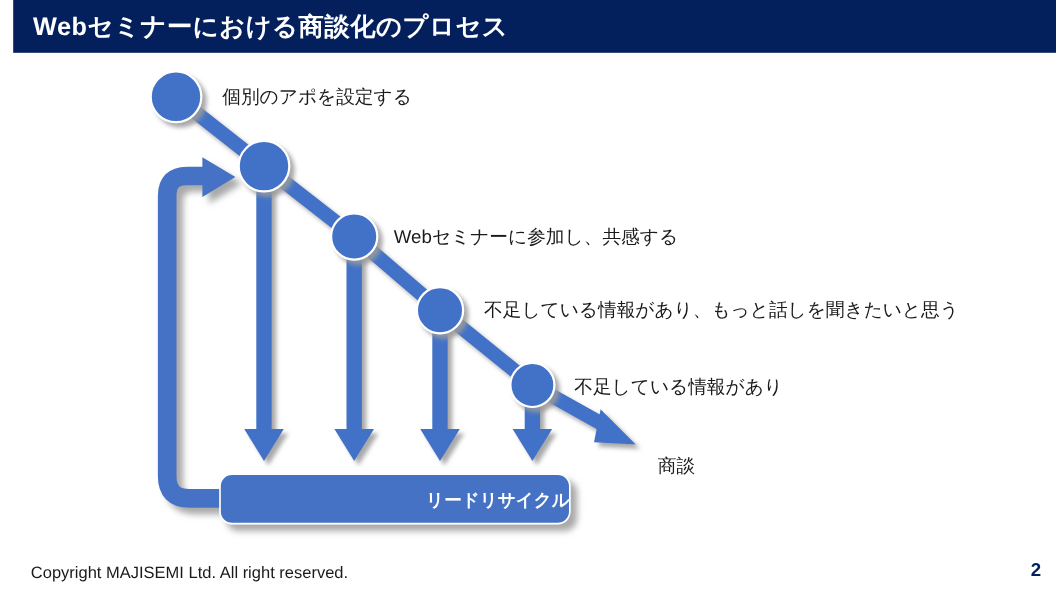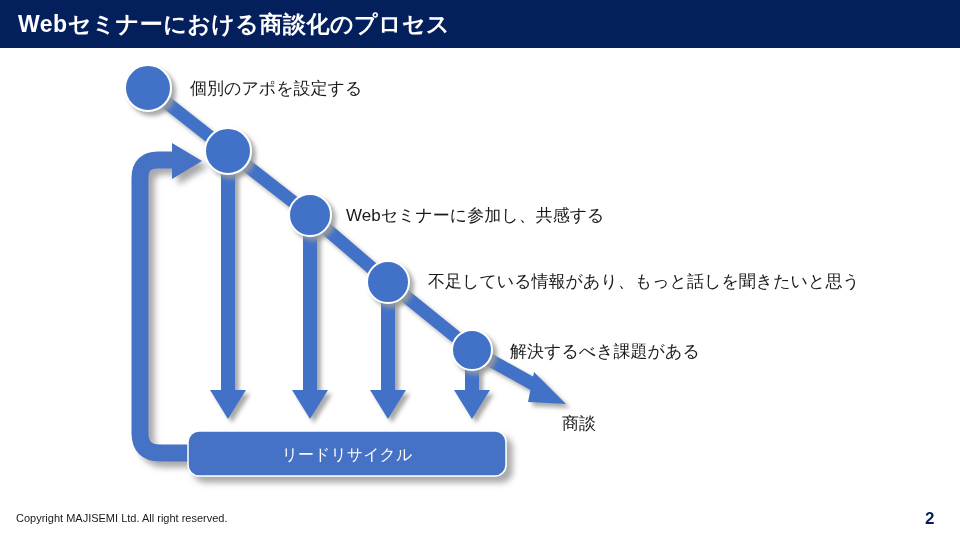--- a/index.html
+++ b/index.html
@@ -1,21 +1,21 @@
 <!DOCTYPE html>
 <html><head>
 <meta charset="utf-8">
 <style>
   html,body{margin:0;padding:0;}
   body{
     width:960px;height:540px;overflow:hidden;background:#ffffff;
     font-family:"Liberation Sans","DejaVu Sans",sans-serif;
     -webkit-font-smoothing:antialiased;
   }
-  .slide{position:relative;width:894px;height:540px;background:#fff;}
+  .slide{position:relative;width:894px;height:540px;background:#fff;margin-left:12px;}
 
   
   .header-band{
     position:absolute;left:0;top:0;width:960px;height:48px;
     background:#04205c;
   }
   .header-title{
     position:absolute;left:18px;top:9px;
     font-size:23px;font-weight:bold;color:#ffffff;
     letter-spacing:.5px;white-space:nowrap;
@@ -26,28 +26,28 @@
   .diagram svg{position:absolute;left:0;top:0;}
 
   
   .step-label{
     position:absolute;
     font-size:17px;color:#1a1a1a;
     white-space:nowrap;line-height:1;
   }
   .recycle-label{
     position:absolute;
-    font-size:16px;font-weight:normal;color:#ffffff;
-    white-space:nowrap;text-align:center;
+    font-size:16px;font-weight:bold;color:#ffffff;
+    white-space:nowrap;text-align:right;
   }
 
   
   .footer-copy{
     position:absolute;left:16px;top:512px;
-    font-size:11px;color:#1a1a1a;white-space:nowrap;
+    font-size:15px;color:#1a1a1a;white-space:nowrap;
   }
   .footer-page{
     position:absolute;left:925px;top:509px;
     font-size:17px;font-weight:bold;color:#04205c;
   }
 </style>
 </head>
 <body>
 
 <div class="slide">
@@ -114,22 +114,22 @@
         <circle cx="228" cy="151" r="23" fill="#4272c8" stroke="#ffffff" stroke-width="2" filter="url(#shs)"></circle>
         <circle cx="310" cy="215" r="21" fill="#4272c8" stroke="#ffffff" stroke-width="2" filter="url(#shs)"></circle>
         <circle cx="388" cy="282" r="21" fill="#4272c8" stroke="#ffffff" stroke-width="2" filter="url(#shs)"></circle>
         <circle cx="472" cy="350" r="20" fill="#4272c8" stroke="#ffffff" stroke-width="2" filter="url(#shs)"></circle>
       </g>
     </svg>
 
     <div class="step-label" style="left:190px;top:80px;">個別のアポを設定する</div>
     <div class="step-label" style="left:346px;top:207px;">Webセミナーに参加し、共感する</div>
     <div class="step-label" style="left:428px;top:273px;">不足している情報があり、もっと話しを聞きたいと思う</div>
-    <div class="step-label" style="left:510px;top:343px;">解決するべき課題がある</div>
-    <div class="step-label" style="left:562px;top:415px;">商談</div>
+    <div class="step-label" style="left:510px;top:343px;">不足している情報があり</div>
+    <div class="step-label" style="left:586px;top:415px;">商談</div>
 
     <div class="recycle-label" style="left:188px;top:445px;width:318px;">リードリサイクル</div>
   </div>
 
   <div class="footer-copy">Copyright MAJISEMI Ltd. All right reserved.</div>
   <div class="footer-page">2</div>
 
 </div>
 
 </body></html>

